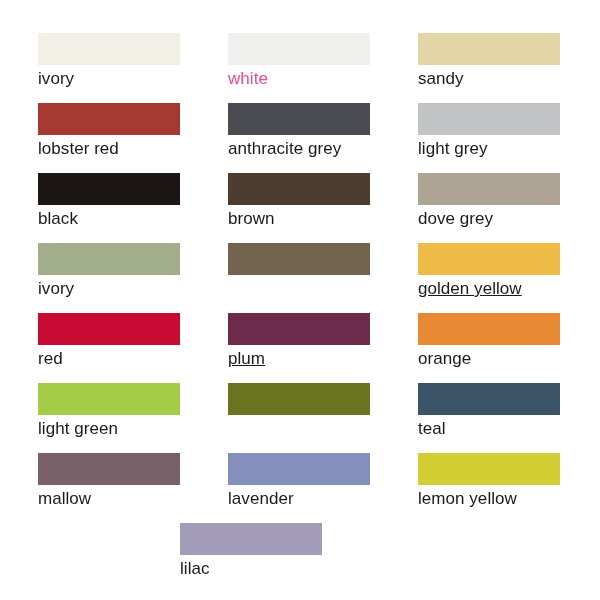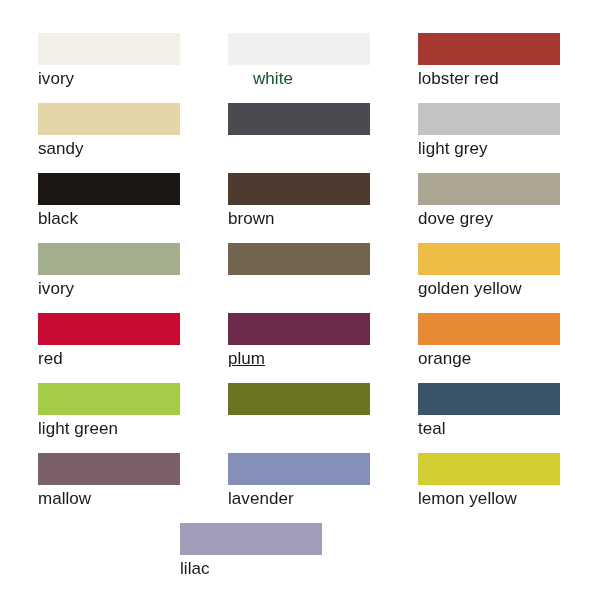--- a/index.html
+++ b/index.html
@@ -61,34 +61,35 @@
 
 <div id="swatch-board">
   <div class="swatch-grid">
       <div class="swatch-cell">
         <span class="swatch-chip" style="background-color: rgb(242, 240, 230);"></span>
         <span class="swatch-label" style="color: rgb(26, 26, 26);">ivory</span>
       </div>
       <div class="swatch-cell spacer"></div>
       <div class="swatch-cell">
         <span class="swatch-chip" style="background-color: rgb(240, 240, 238);"></span>
-        <span class="swatch-label" style="color: #14532d; margin-left: 25px;">white</span>
+        <span class="swatch-label" style="color: #ec4899;">white</span>
       </div>
       <div class="swatch-cell spacer"></div>
+      <div class="swatch-cell">
+        <span class="swatch-chip" style="background-color: rgb(228, 213, 166);"></span>
+        <span class="swatch-label" style="color: rgb(26, 26, 26);">sandy</span>
+      </div>
       <div class="swatch-cell">
         <span class="swatch-chip" style="background-color: rgb(167, 58, 48);"></span>
         <span class="swatch-label" style="color: rgb(26, 26, 26);">lobster red</span>
       </div>
-      <div class="swatch-cell">
-        <span class="swatch-chip" style="background-color: rgb(228, 213, 166);"></span>
-        <span class="swatch-label" style="color: rgb(26, 26, 26);">sandy</span>
-      </div>
       <div class="swatch-cell spacer"></div>
       <div class="swatch-cell">
         <span class="swatch-chip" style="background-color: rgb(74, 75, 80);"></span>
+        <span class="swatch-label" style="color: rgb(26, 26, 26);">anthracite grey</span>
       </div>
       <div class="swatch-cell spacer"></div>
       <div class="swatch-cell">
         <span class="swatch-chip" style="background-color: rgb(194, 195, 197);"></span>
         <span class="swatch-label" style="color: rgb(26, 26, 26);">light grey</span>
       </div>
       <div class="swatch-cell">
         <span class="swatch-chip" style="background-color: rgb(28, 22, 21);"></span>
         <span class="swatch-label" style="color: rgb(26, 26, 26);">black</span>
       </div>
@@ -106,21 +107,21 @@
         <span class="swatch-chip" style="background-color: rgb(163, 175, 140);"></span>
         <span class="swatch-label" style="color: rgb(26, 26, 26);">ivory</span>
       </div>
       <div class="swatch-cell spacer"></div>
       <div class="swatch-cell">
         <span class="swatch-chip" style="background-color: rgb(115, 100, 79);"></span>
       </div>
       <div class="swatch-cell spacer"></div>
       <div class="swatch-cell">
         <span class="swatch-chip" style="background-color: rgb(238, 188, 70);"></span>
-        <span class="swatch-label" style="color: rgb(26, 26, 26);">golden yellow</span>
+        <span class="swatch-label" style="color: rgb(26, 26, 26); text-decoration: underline;">golden yellow</span>
       </div>
       <div class="swatch-cell">
         <span class="swatch-chip" style="background-color: rgb(200, 11, 51);"></span>
         <span class="swatch-label" style="color: rgb(26, 26, 26);">red</span>
       </div>
       <div class="swatch-cell spacer"></div>
       <div class="swatch-cell">
         <span class="swatch-chip" style="background-color: rgb(109, 43, 76);"></span>
         <span class="swatch-label" style="color: rgb(26, 26, 26); text-decoration: underline;">plum</span>
       </div>

